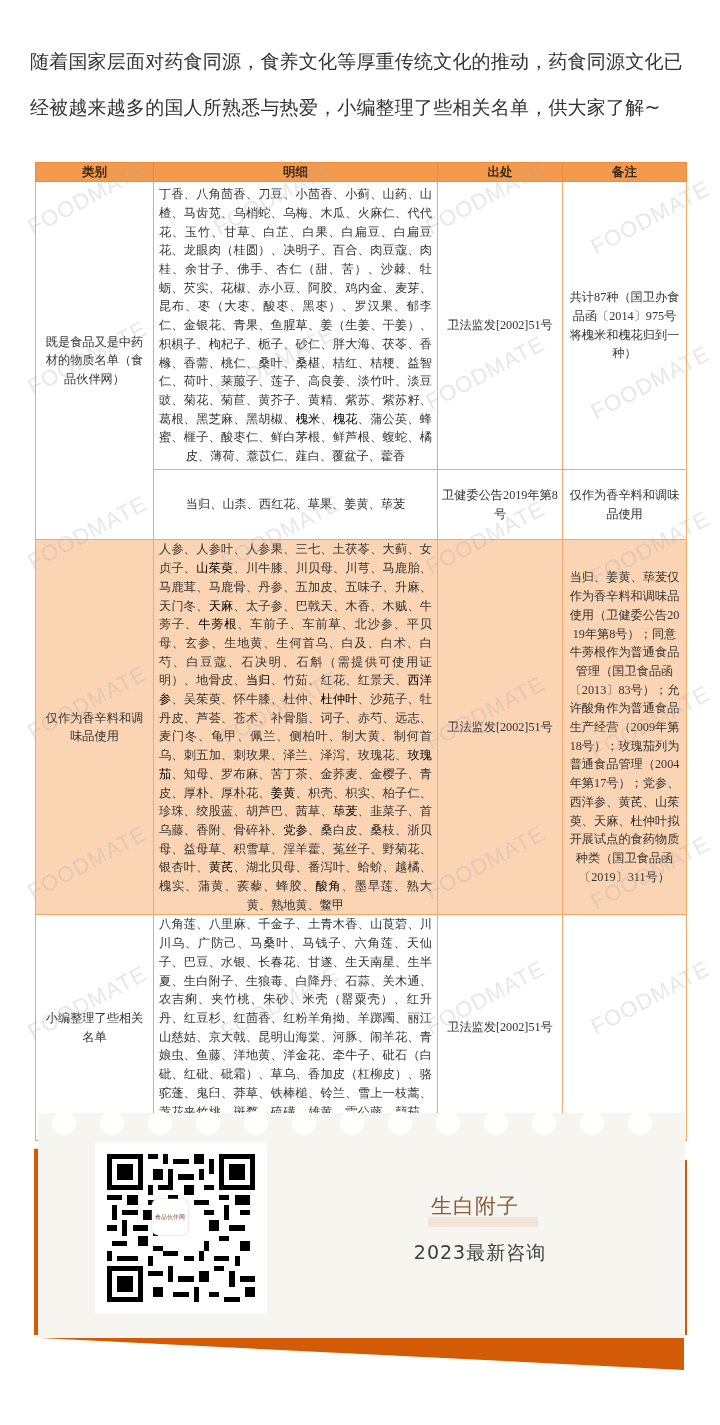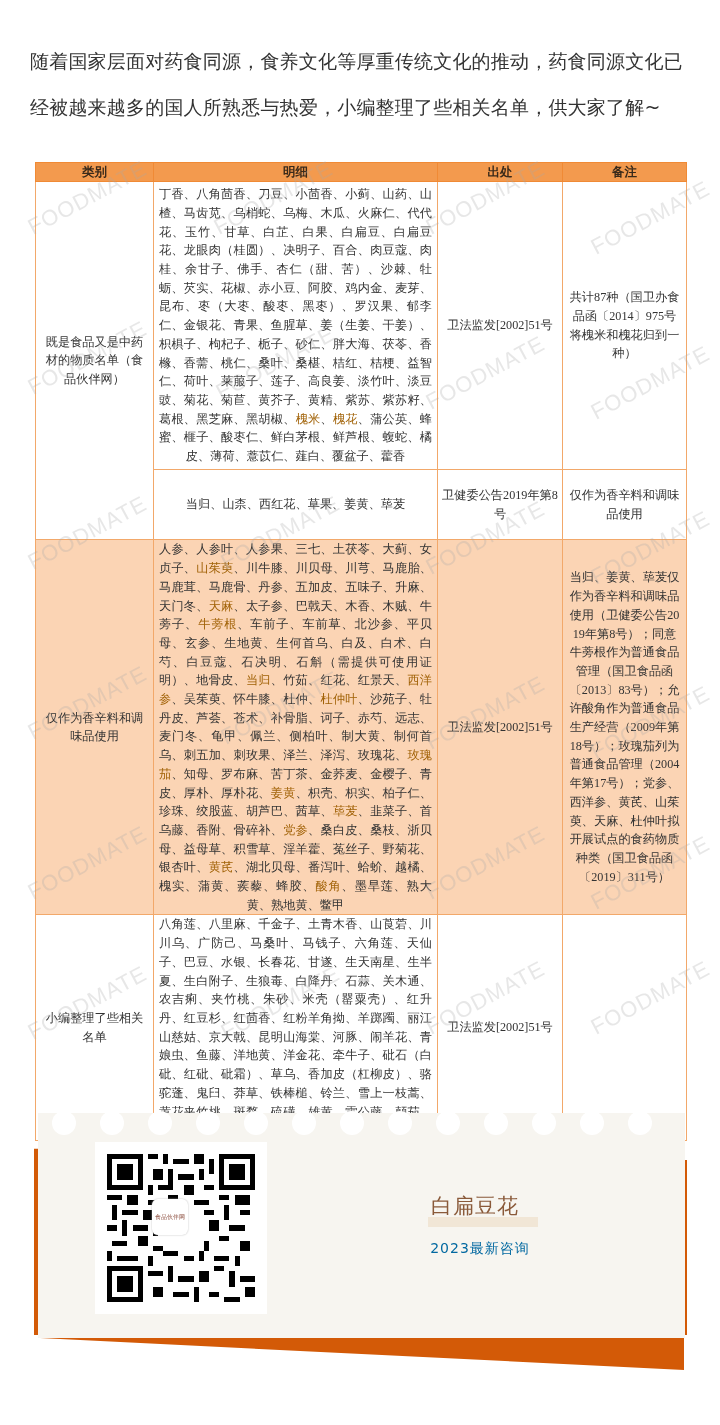--- a/index.html
+++ b/index.html
@@ -10,36 +10,36 @@
   .table-wrap { position:absolute; left:35px; top:162px; width:651px; }
   table { border-collapse:collapse; width:100%; table-layout:fixed;
           font-family:Liberation Serif, serif; font-size:12.2px; color:#333; }
   th { background:#f39a4e; color:#3a2a1a; font-weight:bold; height:18px; font-size:12.5px;
        border:1px solid #f08a35; padding:0; }
   td { border:1.5px solid #f2a86a; padding:16px 4px; vertical-align:middle; text-align:center;
        line-height:18.7px; word-break:break-all; }
   td.detail { text-align:justify; text-align-last:center; padding:0 5px; }
   td.note { text-align:center; }
   tr.hl td { background:#fbd4b4; }
-  .red { color:#a16207; }
+  .red { color:#000000; }
   .wm { position:absolute; font-family:"Liberation Sans",sans-serif; font-size:22px;
         color:rgba(170,170,170,0.28); transform:rotate(-28deg); letter-spacing:1px;
         pointer-events:none; white-space:nowrap; }
   .card { position:absolute; left:38px; top:1113px; width:647px; height:225px; background:#f7f5f0; }
   .scallop { position:absolute; top:-2px; width:24px; height:24px; border-radius:50%; background:#fff; }
   .qr-box { position:absolute; left:95px; top:1142px; width:172px; height:172px; background:#fff; }
   .qr { position:absolute; left:12px; top:12px; width:148px; height:148px; }
   .qr-logo { position:absolute; left:57px; top:57px; width:36px; height:36px; background:#fff;
              border-radius:6px; box-shadow:0 0 2px #bbb; font-size:6px; color:#8a4a3a;
              display:flex; align-items:center; justify-content:center; }
   .brand-title { position:absolute; left:400px; top:1192px; width:150px; text-align:center;
                  font-size:21px; color:#8a5a3a; letter-spacing:1px; }
   .brand-under { position:absolute; left:428px; top:1217px; width:110px; height:10px; background:#f1e6d6; }
   .brand-sub { position:absolute; left:395px; top:1240px; width:170px; text-align:center;
-               font-size:14px; color:#0369a1; letter-spacing:1px; }
+               font-size:19px; color:#404040; letter-spacing:1px; }
 </style>
 </head>
 <body>
 
 <div class="intro">随着国家层面对药食同源，食养文化等厚重传统文化的推动，药食同源文化已经被越来越多的国人所熟悉与热爱，小编整理了些相关名单，供大家了解~</div>
 
 <div class="table-wrap">
   <table>
     <colgroup>
       <col style="width:118px">
@@ -200,14 +200,14 @@
         <rect x="17" y="26" width="1" height="3"></rect>
         <rect x="20" y="27" width="2" height="1"></rect>
         <rect x="23" y="28" width="3" height="1"></rect>
         <rect x="27" y="26" width="2" height="2"></rect>
     </g>
   </svg>
   <div class="qr-logo">食品伙伴网</div>
 </div>
 
 <div class="brand-under"></div>
-<div class="brand-title">白扁豆花</div>
+<div class="brand-title">生白附子</div>
 <div class="brand-sub">2023最新咨询</div>
 
 </body></html>

